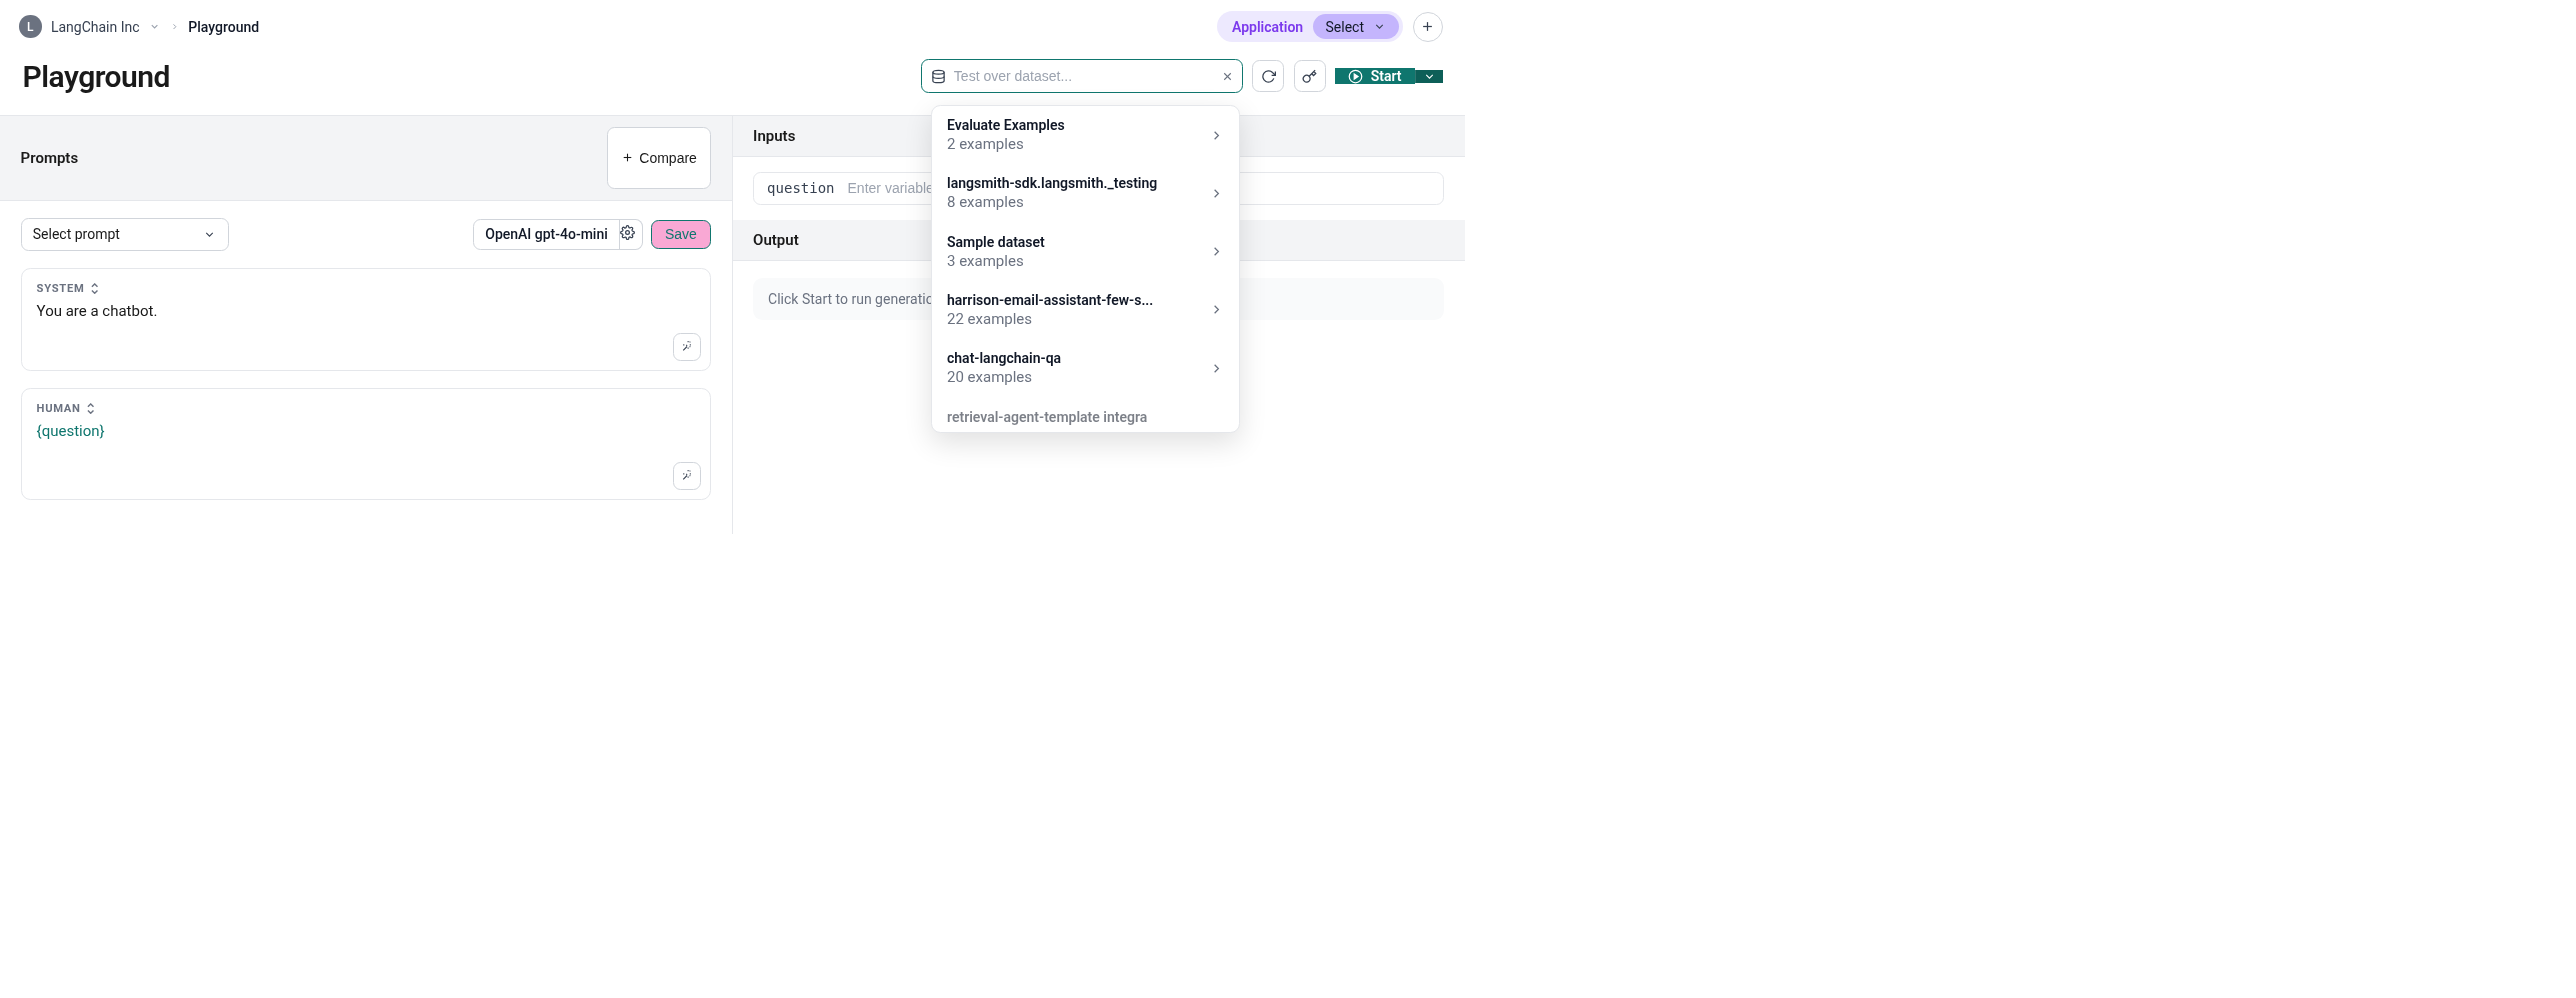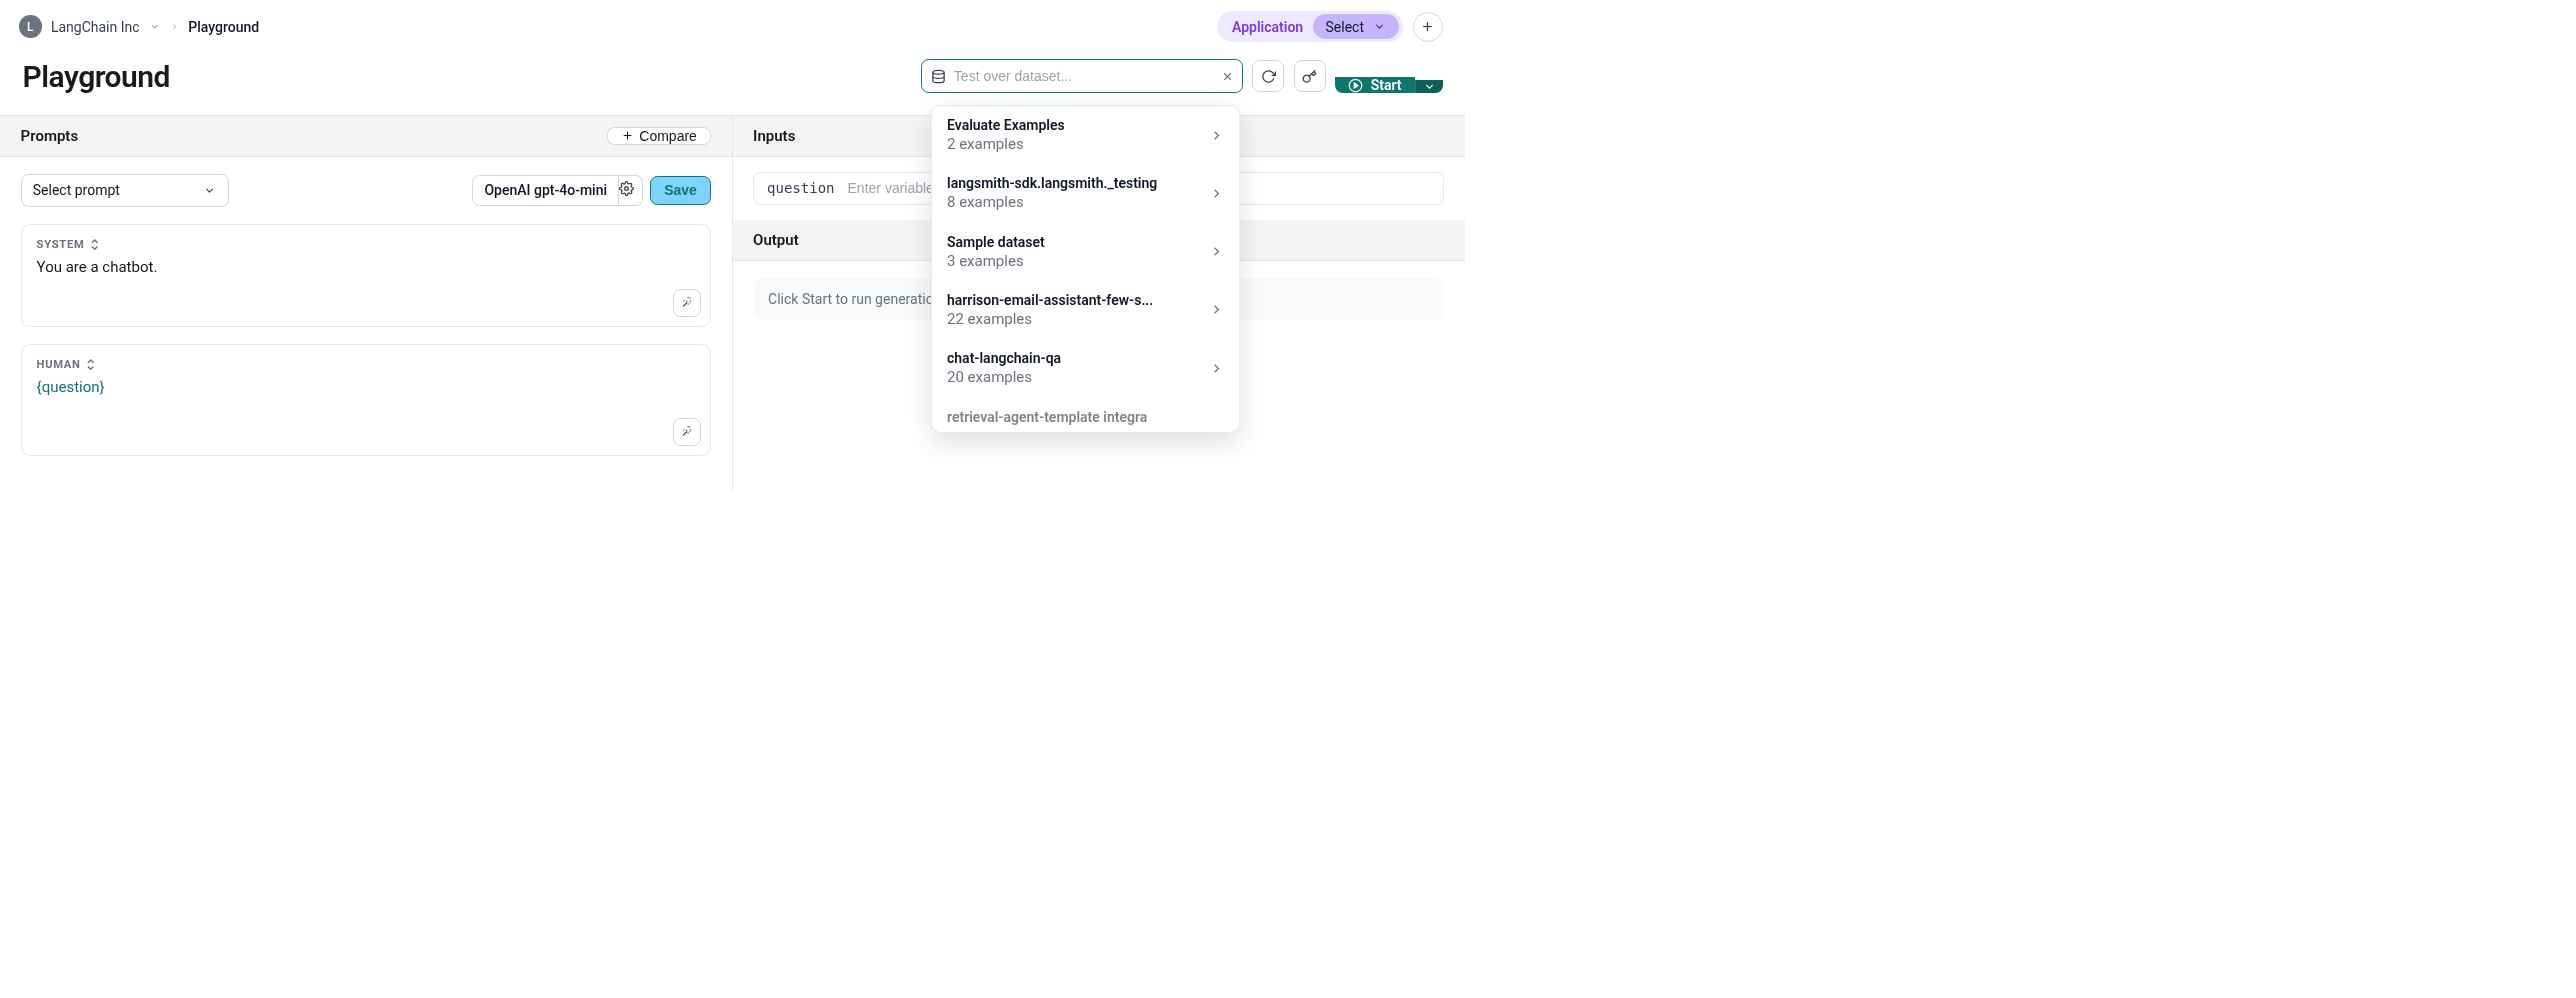--- a/index.html
+++ b/index.html
@@ -115,21 +115,21 @@
     border-radius: 7.5px;
     background: #fff;
     display: flex;
     align-items: center;
     justify-content: center;
     cursor: pointer;
     color: #374151;
   }
   .start-btn {
     display: flex;
-    align-items: flex-end;
+    align-items: center;
     border-radius: 7.5px;
     overflow: hidden;
     height: 34px;
   }
   .start-btn .main {
     background: #0f766e;
     color: #fff;
     display: flex;
     align-items: center;
     gap: 7.5px;
@@ -162,21 +162,21 @@
     align-items: center;
     justify-content: space-between;
     font-size: 15px;
     font-weight: 600;
     border-bottom: 0.9px solid #e5e7eb;
   }
   .compare-btn {
     background: #fff;
     border: 0.9px solid #d1d5db;
     border-radius: 7.5px;
-    padding: 0 13px;
+    padding: 22px 13px;
     display: flex;
     align-items: center;
     gap: 5.6px;
     font-size: 14px;
     cursor: pointer;
     color: #1a1a1a;
     font-weight: 500;
   }
   .panel-body { padding: 17px 20.6px; }
   
@@ -214,25 +214,25 @@
     border: 0.9px solid #d1d5db;
     border-left: none;
     border-radius: 0 7.5px 7.5px 0;
     padding: 5.6px 7.5px;
     margin-left: -7.5px;
     cursor: pointer;
   }
   .save-btn {
     border: 0.9px solid #0f766e;
     color: #0f766e;
-    background: #7dd3fc;
+    background: #f9a8d4;
     border-radius: 7.5px;
     padding: 5.6px 13px;
     font-size: 14px;
-    font-weight: 700;
+    font-weight: 400;
     cursor: pointer;
   }
   
   .msg-card {
     border: 0.9px solid #e5e7eb;
     border-radius: 9.4px;
     padding: 13px 15px 13px 15px;
     margin-bottom: 17px;
     position: relative;
     min-height: 103px;

